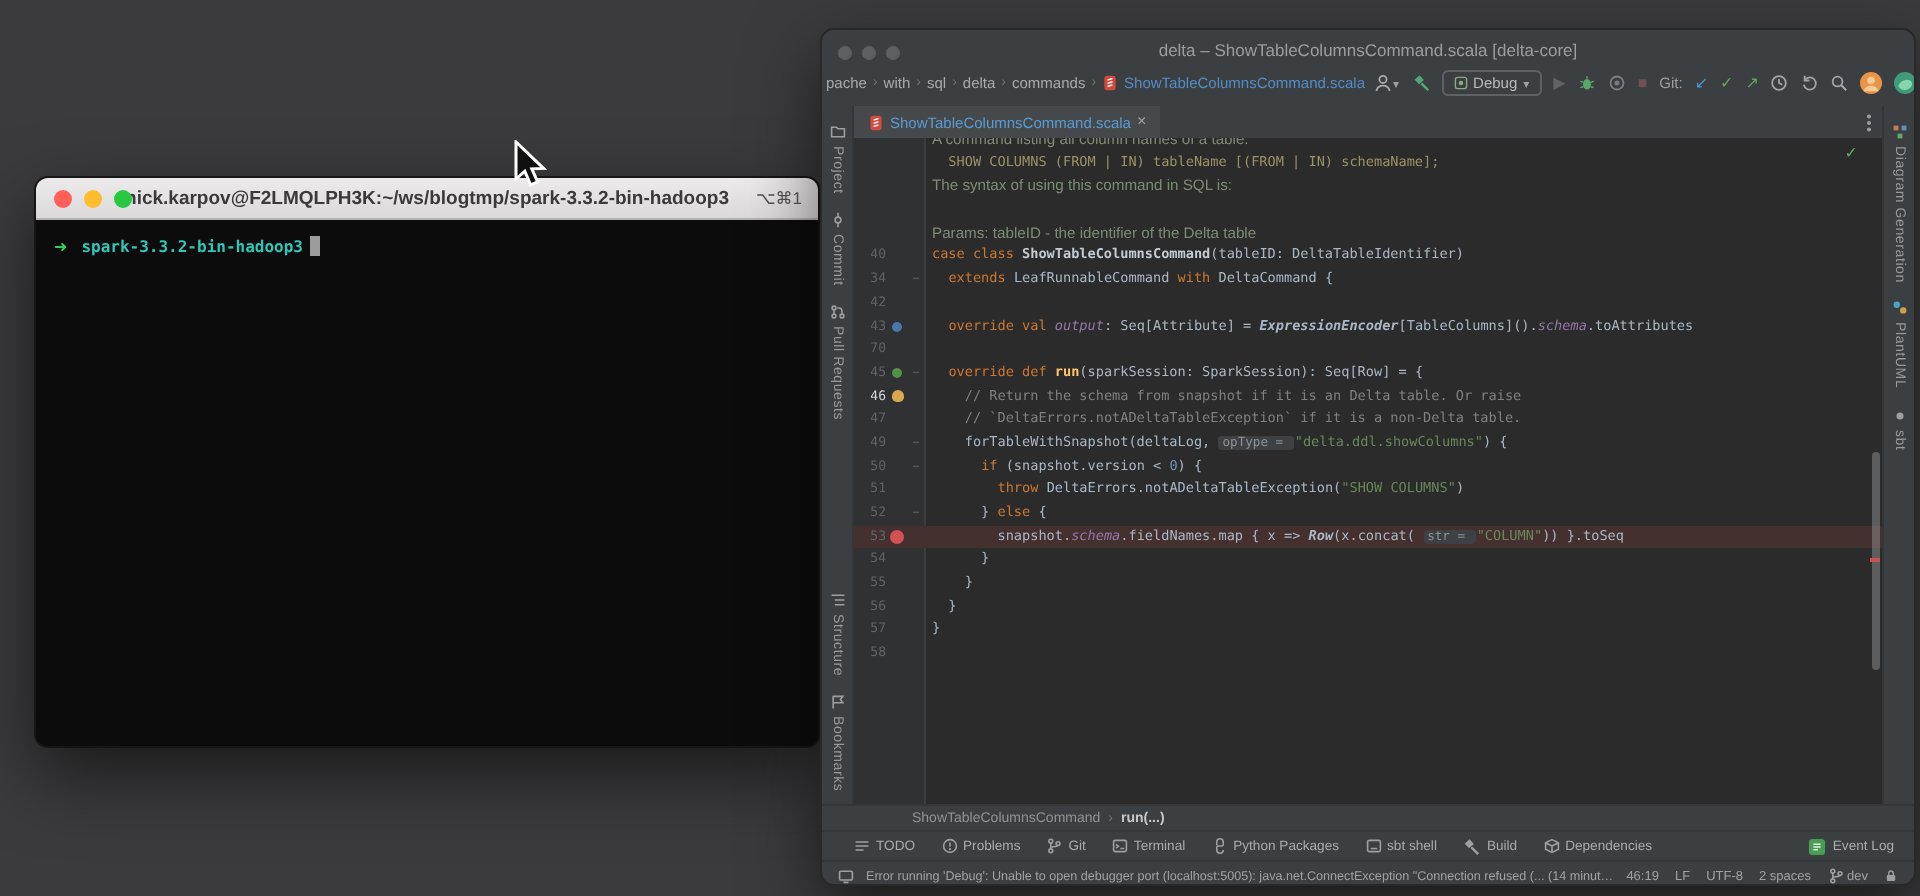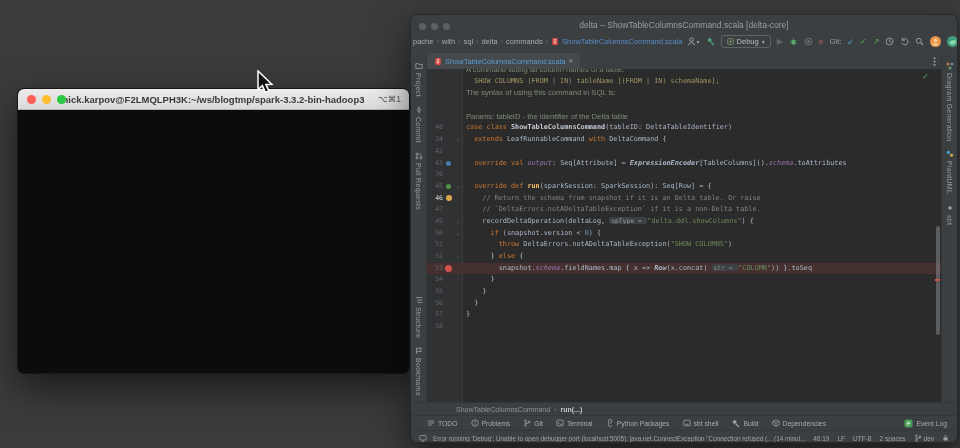--- a/index.html
+++ b/index.html
@@ -50,21 +50,21 @@
 
   .center{flex:1;display:flex;flex-direction:column;min-width:0}
   .tabbar{height:16px;background:#3c3f41;display:flex;align-items:center;flex:0 0 16px}
   .tab{height:16px;display:flex;align-items:center;gap:3px;background:#45494b;padding:0 7px;font-size:7.5px;color:#5b9bd3}
   .tab-close{color:#9da0a2;font-size:8px;line-height:8px}
   .kebab{margin-left:auto;padding-right:5px;color:#9da0a2;display:flex}
 
   .editor{position:relative;flex:1;background:#2b2b2b;overflow:hidden}
   .gutter-bg{position:absolute;left:0;top:0;bottom:0;width:35px;background:#2f3133;border-right:1px solid #3a3c3e}
   .elines{position:relative;margin-top:-5px}
-  .erow{display:flex;height:11.7px;font:6.8px/11.7px "DejaVu Sans Mono",monospace;white-space:pre;align-items:center}
+  .erow{display:flex;height:11.7px;font:6.8px/11.7px "DejaVu Sans Mono",monospace;white-space:pre;align-items:flex-start}
   .gcell{width:35px;flex:0 0 35px;display:flex;align-items:center;height:100%}
   .gnum{width:16px;text-align:right;color:#606366;font-size:6.5px}
   .gcur{color:#d2d4d6}
   .gico{width:11px;display:flex;justify-content:center;align-items:center}
   .gfold{width:8px;color:#5f6365;font-size:6px;text-align:center}
   .ccell{padding-left:4px}
   .row-bp{background:#453030}
   .gi{display:inline-block}
   .gi-override{width:5px;height:5px;border-radius:50%;background:#4878ab}
   .gi-impl{width:5px;height:5px;border-radius:50%;background:#529148}
@@ -108,20 +108,23 @@
 
 <div class="window terminal">
   <div class="term-titlebar">
     <div class="lights">
       <span class="light" style="background:#ff5f57"></span>
       <span class="light" style="background:#febc2e"></span>
       <span class="light" style="background:#28c840"></span>
     </div>
     <div class="term-title">nick.karpov@F2LMQLPH3K:~/ws/blogtmp/spark-3.3.2-bin-hadoop3</div>
     <div class="term-shortcut">⌥⌘1</div>
+  </div>
+  <div class="term-body">
+    <span class="prompt-symbol">➜</span><span class="prompt-dir">spark-3.3.2-bin-hadoop3</span><span class="term-cursor"></span>
   </div>
 </div>
 
 <div class="window ide">
   <div class="ide-titlebar">
     <div class="ide-lights">
       <span class="ide-light"></span>
       <span class="ide-light"></span>
       <span class="ide-light"></span>
     </div>
@@ -337,21 +340,21 @@
             <div class="erow"><span class="gcell"></span><span class="ccell doc"></span></div>
             <div class="erow"><span class="gcell"></span><span class="ccell doc">Params: tableID - the identifier of the Delta table</span></div>
             <div class="erow"><span class="gcell"><span class="gnum">40</span><span class="gico"></span><span class="gfold"></span></span><span class="ccell"><span class="tk-k">case class </span><span class="tk-cw">ShowTableColumnsCommand</span><span class="tk-t">(tableID: DeltaTableIdentifier)</span></span></div>
             <div class="erow"><span class="gcell"><span class="gnum">34</span><span class="gico"></span><span class="gfold">−</span></span><span class="ccell"><span class="tk-t">  </span><span class="tk-k">extends </span><span class="tk-t">LeafRunnableCommand </span><span class="tk-k">with </span><span class="tk-t">DeltaCommand {</span></span></div>
             <div class="erow"><span class="gcell"><span class="gnum">42</span><span class="gico"></span><span class="gfold"></span></span><span class="ccell"></span></div>
             <div class="erow"><span class="gcell"><span class="gnum">43</span><span class="gico"><span class="gi gi-override"></span></span><span class="gfold"></span></span><span class="ccell"><span class="tk-t">  </span><span class="tk-k">override val </span><span class="tk-f">output</span><span class="tk-t">: Seq[Attribute] = </span><span class="tk-st">ExpressionEncoder</span><span class="tk-t">[TableColumns]().</span><span class="tk-f">schema</span><span class="tk-t">.toAttributes</span></span></div>
             <div class="erow"><span class="gcell"><span class="gnum">70</span><span class="gico"></span><span class="gfold"></span></span><span class="ccell"></span></div>
             <div class="erow"><span class="gcell"><span class="gnum">45</span><span class="gico"><span class="gi gi-impl"></span></span><span class="gfold">−</span></span><span class="ccell"><span class="tk-t">  </span><span class="tk-k">override def </span><span class="tk-m">run</span><span class="tk-t">(sparkSession: SparkSession): Seq[Row] = {</span></span></div>
             <div class="erow"><span class="gcell"><span class="gnum gcur">46</span><span class="gico"><span class="gi gi-bulb"></span></span><span class="gfold"></span></span><span class="ccell"><span class="tk-t">    </span><span class="tk-c">// Return the schema from snapshot if it is an Delta table. Or raise</span></span></div>
             <div class="erow"><span class="gcell"><span class="gnum">47</span><span class="gico"></span><span class="gfold"></span></span><span class="ccell"><span class="tk-t">    </span><span class="tk-c">// `DeltaErrors.notADeltaTableException` if it is a non-Delta table.</span></span></div>
-            <div class="erow"><span class="gcell"><span class="gnum">49</span><span class="gico"></span><span class="gfold">−</span></span><span class="ccell"><span class="tk-t">    recordDeltaOperation(deltaLog, </span><span class="tk-h">opType = </span><span class="tk-s">"delta.ddl.showColumns"</span><span class="tk-t">) {</span></span></div>
+            <div class="erow"><span class="gcell"><span class="gnum">49</span><span class="gico"></span><span class="gfold">−</span></span><span class="ccell"><span class="tk-t">    forTableWithSnapshot(deltaLog, </span><span class="tk-h">opType = </span><span class="tk-s">"delta.ddl.showColumns"</span><span class="tk-t">) {</span></span></div>
             <div class="erow"><span class="gcell"><span class="gnum">50</span><span class="gico"></span><span class="gfold">−</span></span><span class="ccell"><span class="tk-t">      </span><span class="tk-k">if </span><span class="tk-t">(snapshot.version &lt; </span><span class="tk-n">0</span><span class="tk-t">) {</span></span></div>
             <div class="erow"><span class="gcell"><span class="gnum">51</span><span class="gico"></span><span class="gfold"></span></span><span class="ccell"><span class="tk-t">        </span><span class="tk-k">throw </span><span class="tk-t">DeltaErrors.notADeltaTableException(</span><span class="tk-s">"SHOW COLUMNS"</span><span class="tk-t">)</span></span></div>
             <div class="erow"><span class="gcell"><span class="gnum">52</span><span class="gico"></span><span class="gfold">−</span></span><span class="ccell"><span class="tk-t">      } </span><span class="tk-k">else </span><span class="tk-t">{</span></span></div>
             <div class="erow row-bp"><span class="gcell"><span class="gnum">53</span><span class="gico"><span class="gi gi-breakpoint"></span></span><span class="gfold"></span></span><span class="ccell"><span class="tk-t">        snapshot.</span><span class="tk-f">schema</span><span class="tk-t">.fieldNames.map { x =&gt; </span><span class="tk-st">Row</span><span class="tk-t">(x.concat( </span><span class="tk-h">str = </span><span class="tk-s">"COLUMN"</span><span class="tk-t">)) }.toSeq</span></span></div>
             <div class="erow"><span class="gcell"><span class="gnum">54</span><span class="gico"></span><span class="gfold"></span></span><span class="ccell"><span class="tk-t">      }</span></span></div>
             <div class="erow"><span class="gcell"><span class="gnum">55</span><span class="gico"></span><span class="gfold"></span></span><span class="ccell"><span class="tk-t">    }</span></span></div>
             <div class="erow"><span class="gcell"><span class="gnum">56</span><span class="gico"></span><span class="gfold"></span></span><span class="ccell"><span class="tk-t">  }</span></span></div>
             <div class="erow"><span class="gcell"><span class="gnum">57</span><span class="gico"></span><span class="gfold"></span></span><span class="ccell"><span class="tk-t">}</span></span></div>
             <div class="erow"><span class="gcell"><span class="gnum">58</span><span class="gico"></span><span class="gfold"></span></span><span class="ccell"></span></div>
           </div>

